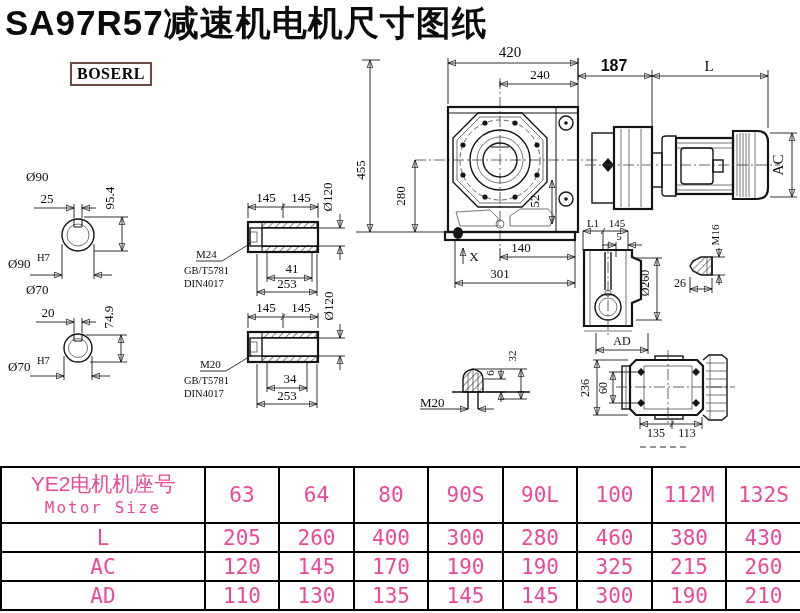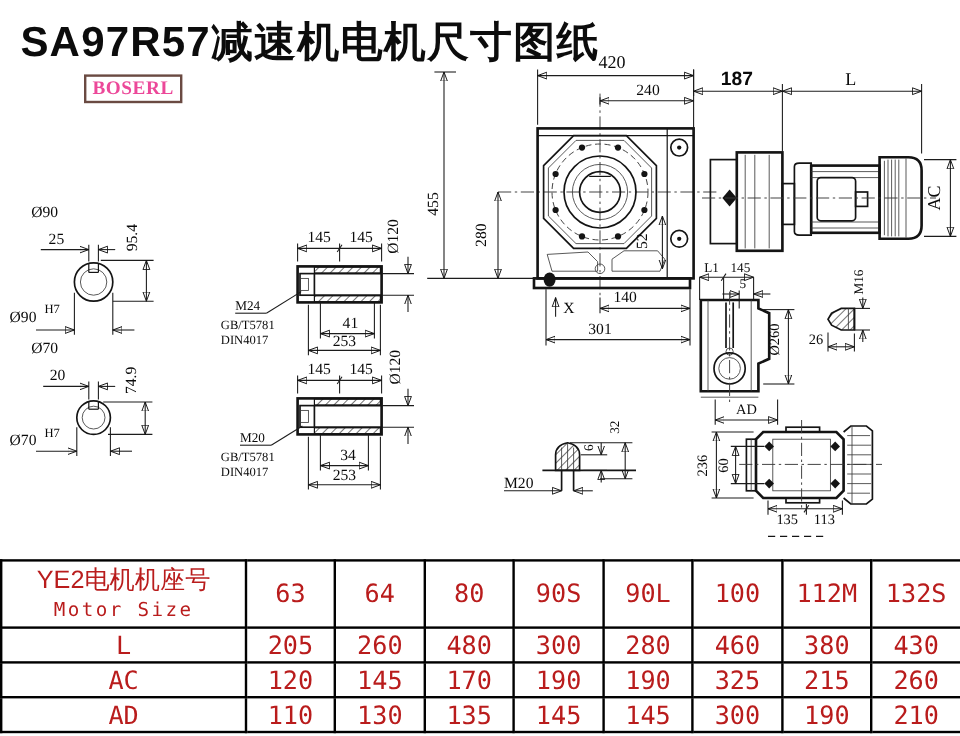--- a/index.html
+++ b/index.html
@@ -1,40 +1,40 @@
 <!DOCTYPE html>
 <html><head>
 <meta charset="utf-8">
 <style>
   html,body{margin:0;padding:0;}
   body{width:800px;height:613px;position:relative;background:#ffffff;overflow:hidden;
        font-family:"Liberation Sans",sans-serif;}
-  .page-title{position:absolute;left:5px;top:0px;margin:12px;font-size:35px;font-weight:700;
+  .page-title{position:absolute;left:5px;top:0px;margin:0;font-size:35px;font-weight:700;
        color:#0c0c0c;letter-spacing:1px;white-space:nowrap;font-family:"Liberation Sans",sans-serif;}
-  .brand-logo{position:absolute;left:70px;top:62px;border:2px solid #6a4a42;color:#ec4899;
+  .brand-logo{position:absolute;left:70px;top:62px;border:2px solid #6a4a42;color:#000000;
        font-family:"Liberation Serif",serif;font-weight:700;font-size:16px;padding:0 5px;line-height:20px;
        letter-spacing:.5px;background:#fff;}
   svg{position:absolute;left:0;top:0;}
   svg line,svg path,svg rect,svg circle,svg ellipse,svg polygon,svg polyline{stroke:#141414;fill:none;stroke-width:1;}
   svg .thick{stroke-width:2.2;} svg .med{stroke-width:1.4;} svg .thin{stroke-width:.7;stroke:#3a3a3a;}
   svg .dim{stroke-width:.9;stroke:#1c1c1c;}
   svg .cl{stroke-width:.8;stroke:#3c3c3c;stroke-dasharray:11 3 2 3;}
   svg .dsh{stroke-width:.9;stroke-dasharray:6 4;}
   svg .bc{stroke-width:.8;stroke:#3c3c3c;stroke-dasharray:5 3;}
   svg .fb{fill:#141414;stroke:none;}
   svg .hf{fill:url(#h);}
   svg text{font-family:"Liberation Serif","DejaVu Serif",serif;font-size:13px;fill:#0a0a0a;
        stroke:none;text-anchor:middle;}
   svg text.t15{font-size:15px;} svg text.t12{font-size:12px;} svg text.t11{font-size:11px;}
   svg text.t10{font-size:10.5px;} svg text.st{text-anchor:start;}
   svg text.bsans{font-family:"Liberation Sans",sans-serif;font-weight:700;font-size:16px;}
   .dim-table{position:absolute;left:0;top:466px;width:800px;border-collapse:collapse;table-layout:fixed;
        background:#fff;}
   .dim-table th,.dim-table td{border:2px solid #000;text-align:center;vertical-align:middle;
-       font-weight:400;color:#b91c1c;padding:0;font-family:"DejaVu Sans Mono",monospace;font-size:21px;}
+       font-weight:400;color:#ec4899;padding:0;font-family:"DejaVu Sans Mono",monospace;font-size:21px;}
   .dim-table tr.hdr th{height:54px;}
   .dim-table tr.datarow th,.dim-table tr.datarow td{height:27px;}
   .hcell-cn{font-family:"Liberation Sans",sans-serif;font-size:21px;line-height:25px;}
   .hcell-en{font-family:"DejaVu Sans Mono",monospace;font-size:16px;line-height:24px;letter-spacing:2px;}
 </style>
 </head>
 <body>
 
 <h1 class="page-title">SA97R57减速机电机尺寸图纸</h1>
 <div class="brand-logo">BOSERL</div>
@@ -396,21 +396,21 @@
     <th>90S</th>
     <th>90L</th>
     <th>100</th>
     <th>112M</th>
     <th>132S</th>
   </tr>
   <tr class="datarow">
     <th>L</th>
     <td>205</td>
     <td>260</td>
-    <td>480</td>
+    <td>400</td>
     <td>300</td>
     <td>280</td>
     <td>460</td>
     <td>380</td>
     <td>430</td>
   </tr>
   <tr class="datarow">
     <th>AC</th>
     <td>120</td>
     <td>145</td>

